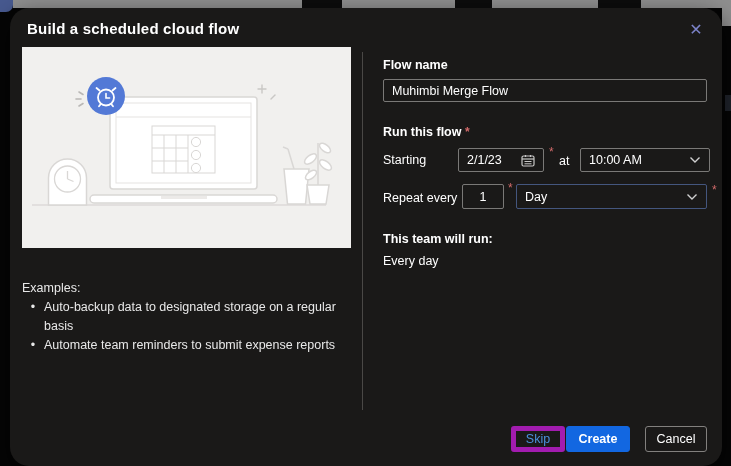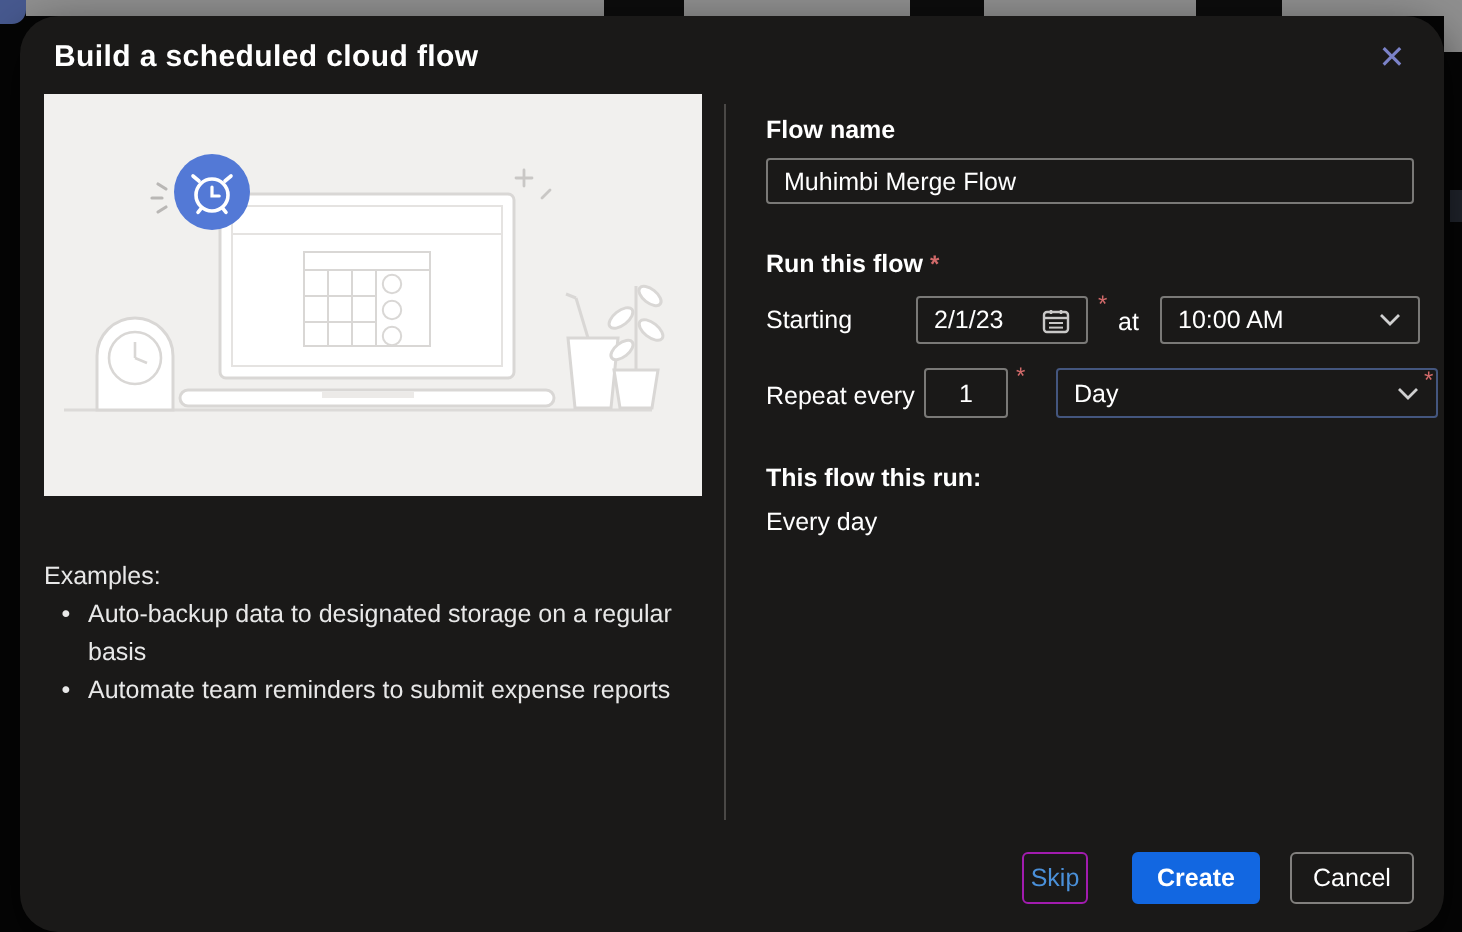--- a/index.html
+++ b/index.html
@@ -67,32 +67,32 @@
 
   .field {
     position:absolute; border:1px solid #7a7977; border-radius:2px;
     display:flex; align-items:center; font-size:12.5px; color:#fff;
     padding:0 8px; background:transparent; cursor:pointer;
   }
   .date-field { left:448px; top:140px; width:86px; height:24px; justify-content:space-between; }
   .time-field { left:570px; top:140px; width:130px; height:24px; justify-content:space-between; }
   .interval-field { left:452px; top:176px; width:42px; height:25px; text-align:center; padding:0; }
   .interval-field input { width:100%; background:transparent; border:none; color:#fff; font-size:12.5px; text-align:center; font-family:"Liberation Sans", sans-serif; }
-  .unit-field { left:506px; top:176px; width:191px; height:25px; justify-content:space-between; border-color:#44567e;margin-left:12px; }
+  .unit-field { left:506px; top:176px; width:191px; height:25px; justify-content:space-between; border-color:#44567e; }
 
   .chevron { width:12px; height:8px; flex:0 0 12px; }
   .chevron polyline { fill:none; stroke:#d0d0d0; stroke-width:1.4; }
   .cal-icon { width:14px; height:13px; flex:0 0 14px; }
 
   
   .btn {
     position:absolute; height:26px; font-size:12.5px; border-radius:3px;
     font-family:"Liberation Sans", sans-serif; cursor:pointer; text-align:center;
   }
-  .btn-skip { left:501px; top:418px; width:33px; background:#1a1918; border:1px solid #a21caf; color:#4a90d9; }
+  .btn-skip { left:501px; top:418px; width:54px; background:#1a1918; border:5px solid #a21caf; color:#4a90d9; }
   .btn-create { left:556px; top:418px; width:64px; background:#1267e1; border:1px solid #1267e1; color:#ffffff; font-weight:bold; }
   .btn-cancel { left:635px; top:418px; width:62px; background:#1a1918; border:1px solid #82807e; color:#ffffff; }
 </style>
 </head>
 <body>
 
 <div class="bg-topbar"></div>
 <div class="bg-block b1"></div>
 <div class="bg-block b2"></div>
 <div class="bg-block b3"></div>
@@ -222,20 +222,20 @@
   </div>
   <div class="req-float" style="left:498px; top:173px;">*</div>
   <div class="field unit-field">
     <span>Day</span>
     <svg class="chevron" viewBox="0 0 12 8">
         <polyline points="1.5,1.5 6,6 10.5,1.5"></polyline>
       </svg>
   </div>
   <div class="req-float" style="left:702px; top:175px;">*</div>
 
-  <div class="label bold" style="left:373px; top:224px;">This flow this run:</div>
+  <div class="label bold" style="left:373px; top:224px;">This team will run:</div>
   <div class="label" style="left:373px; top:246px;">Every day</div>
 
   <button class="btn btn-skip">Skip</button>
   <button class="btn btn-create">Create</button>
   <button class="btn btn-cancel">Cancel</button>
 
 </div>
 
 </body></html>

